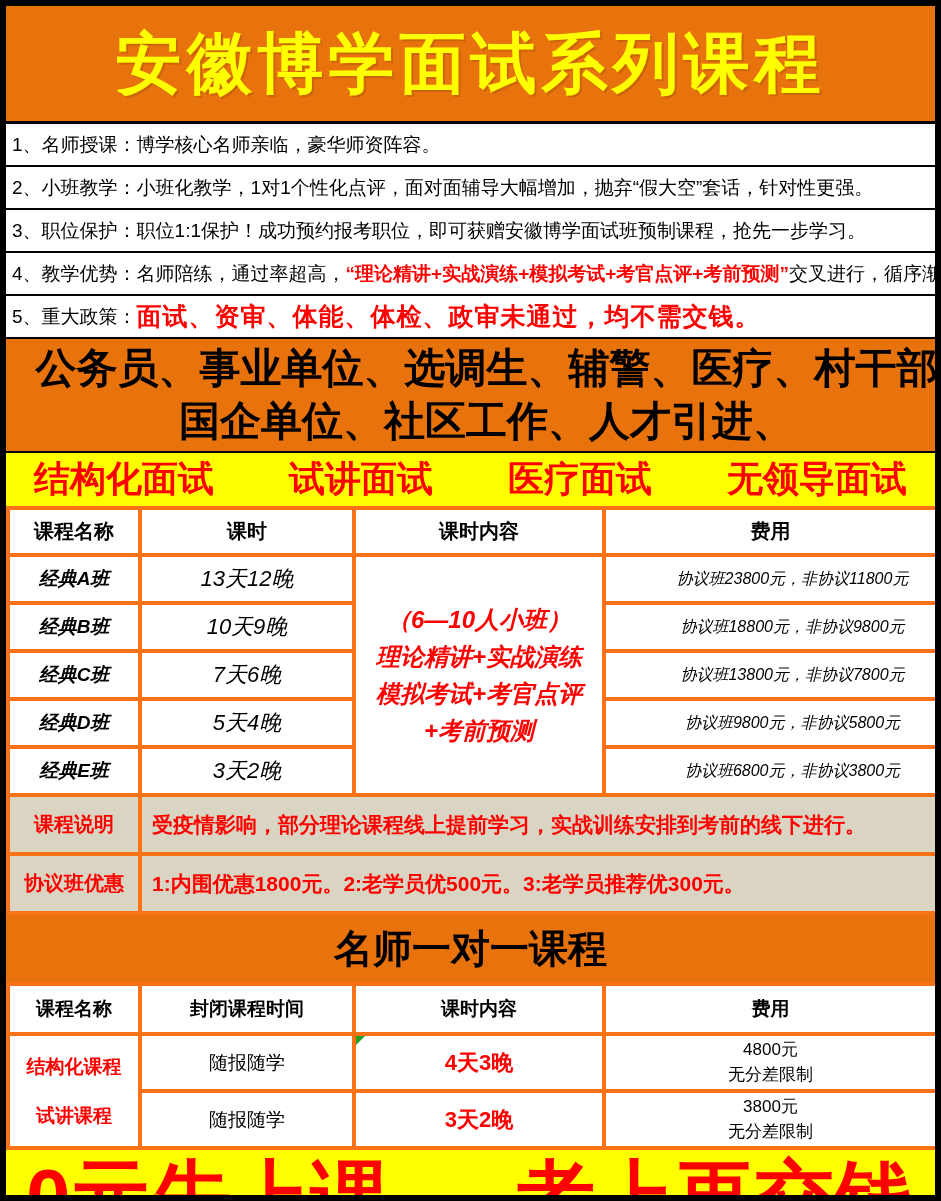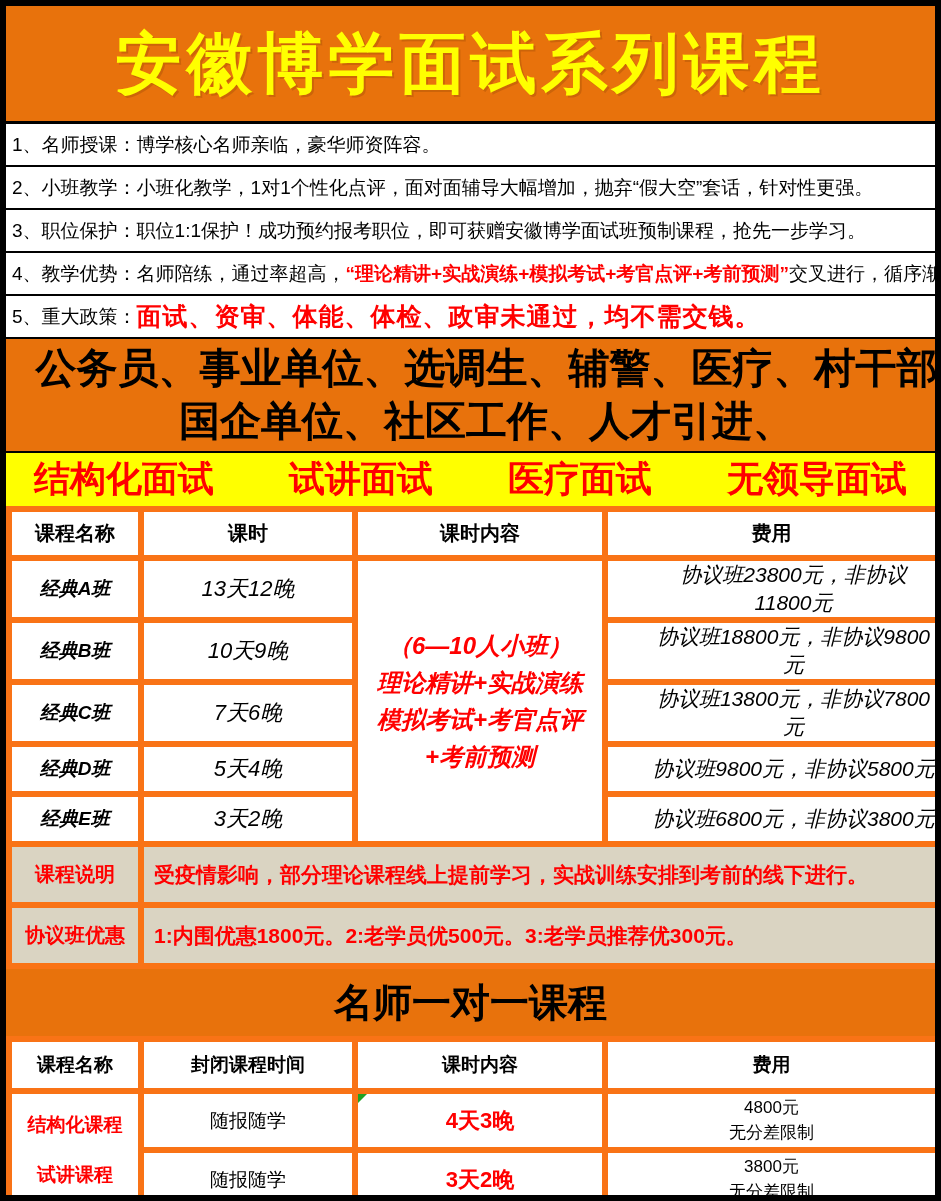--- a/index.html
+++ b/index.html
@@ -36,27 +36,27 @@
     font-size:41px;font-weight:bold;color:#000;line-height:1.3;white-space:nowrap;padding-left:32px;
   }
   
   .exam-banner{
     height:53px;box-sizing:border-box;background:#ffff00;
     display:flex;align-items:center;justify-content:center;gap:75px;
     font-size:36px;font-weight:bold;color:#ff0000;white-space:nowrap;
   }
   
   table{width:100%;border-collapse:collapse;table-layout:fixed;}
-  td,th{border:6px solid #f97316;text-align:center;vertical-align:middle;padding:0;color:#000;}
+  td,th{border:4px solid #f97316;text-align:center;vertical-align:middle;padding:0;color:#000;}
   .c1{width:132px;} .c2{width:214px;} .c3{width:250px;} .c4{width:333px;}
   .t1-header td{height:43px;font-weight:bold;font-size:20px;}
   .t1-row td{height:44px;font-style:italic;}
   .cell-name{font-weight:bold;font-size:19px;}
   .cell-duration{font-size:22px;border-radius:15px;}
-  .cell-fee{font-size:21px;padding-left:44px;}
+  .cell-fee{font-size:16px;padding-left:44px;}
   .cell-content{
     color:#ff0000;font-weight:bold;font-size:24px;line-height:1.55;
   }
   .note-row td{height:55px;background:#dad4c2;}
   .note-label{color:#ff0000;font-weight:bold;font-size:20px;}
   .note-text{color:#ff0000;font-weight:bold;font-size:21px;text-align:left;padding-left:10px;white-space:nowrap;margin-top:15px;}
   
   .one-banner{
     height:67px;box-sizing:border-box;background:#e8720c;
     display:flex;align-items:center;justify-content:center;

